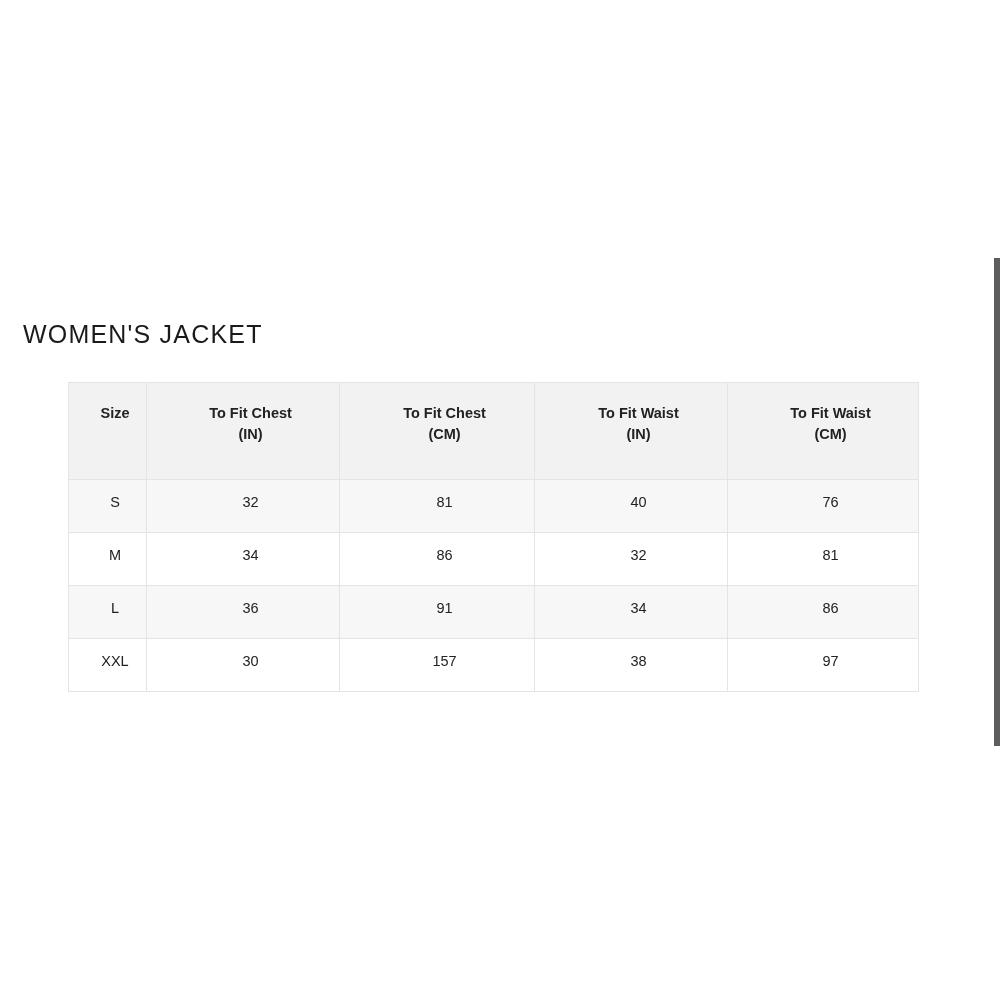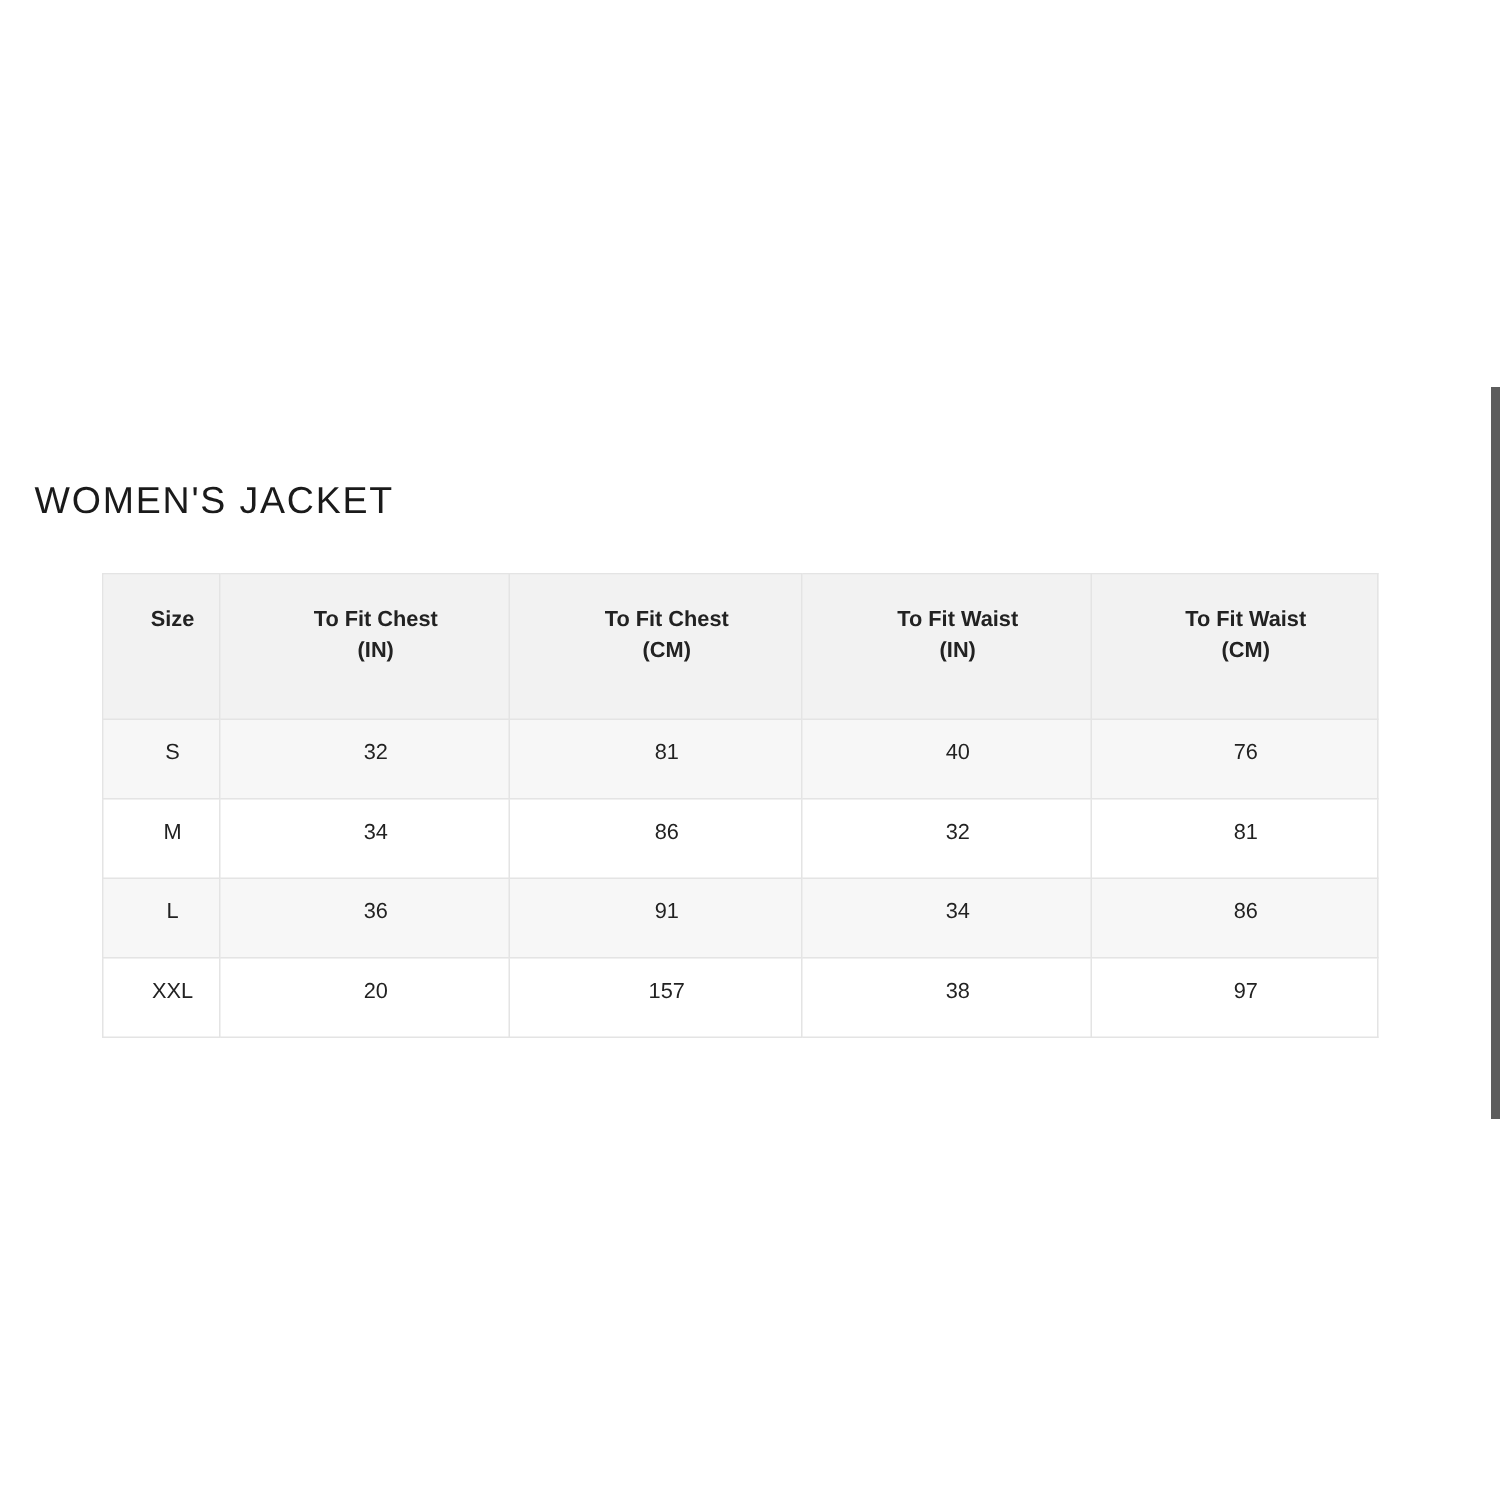--- a/index.html
+++ b/index.html
@@ -150,21 +150,21 @@
       </tr>
       <tr>
         <td>L</td>
         <td>36</td>
         <td>91</td>
         <td>34</td>
         <td>86</td>
       </tr>
       <tr>
         <td>XXL</td>
-        <td>20</td>
+        <td>30</td>
         <td>157</td>
         <td>38</td>
         <td>97</td>
       </tr>
     </tbody>
   </table>
 
   <div class="edge-strip"></div>
 
 </div>

